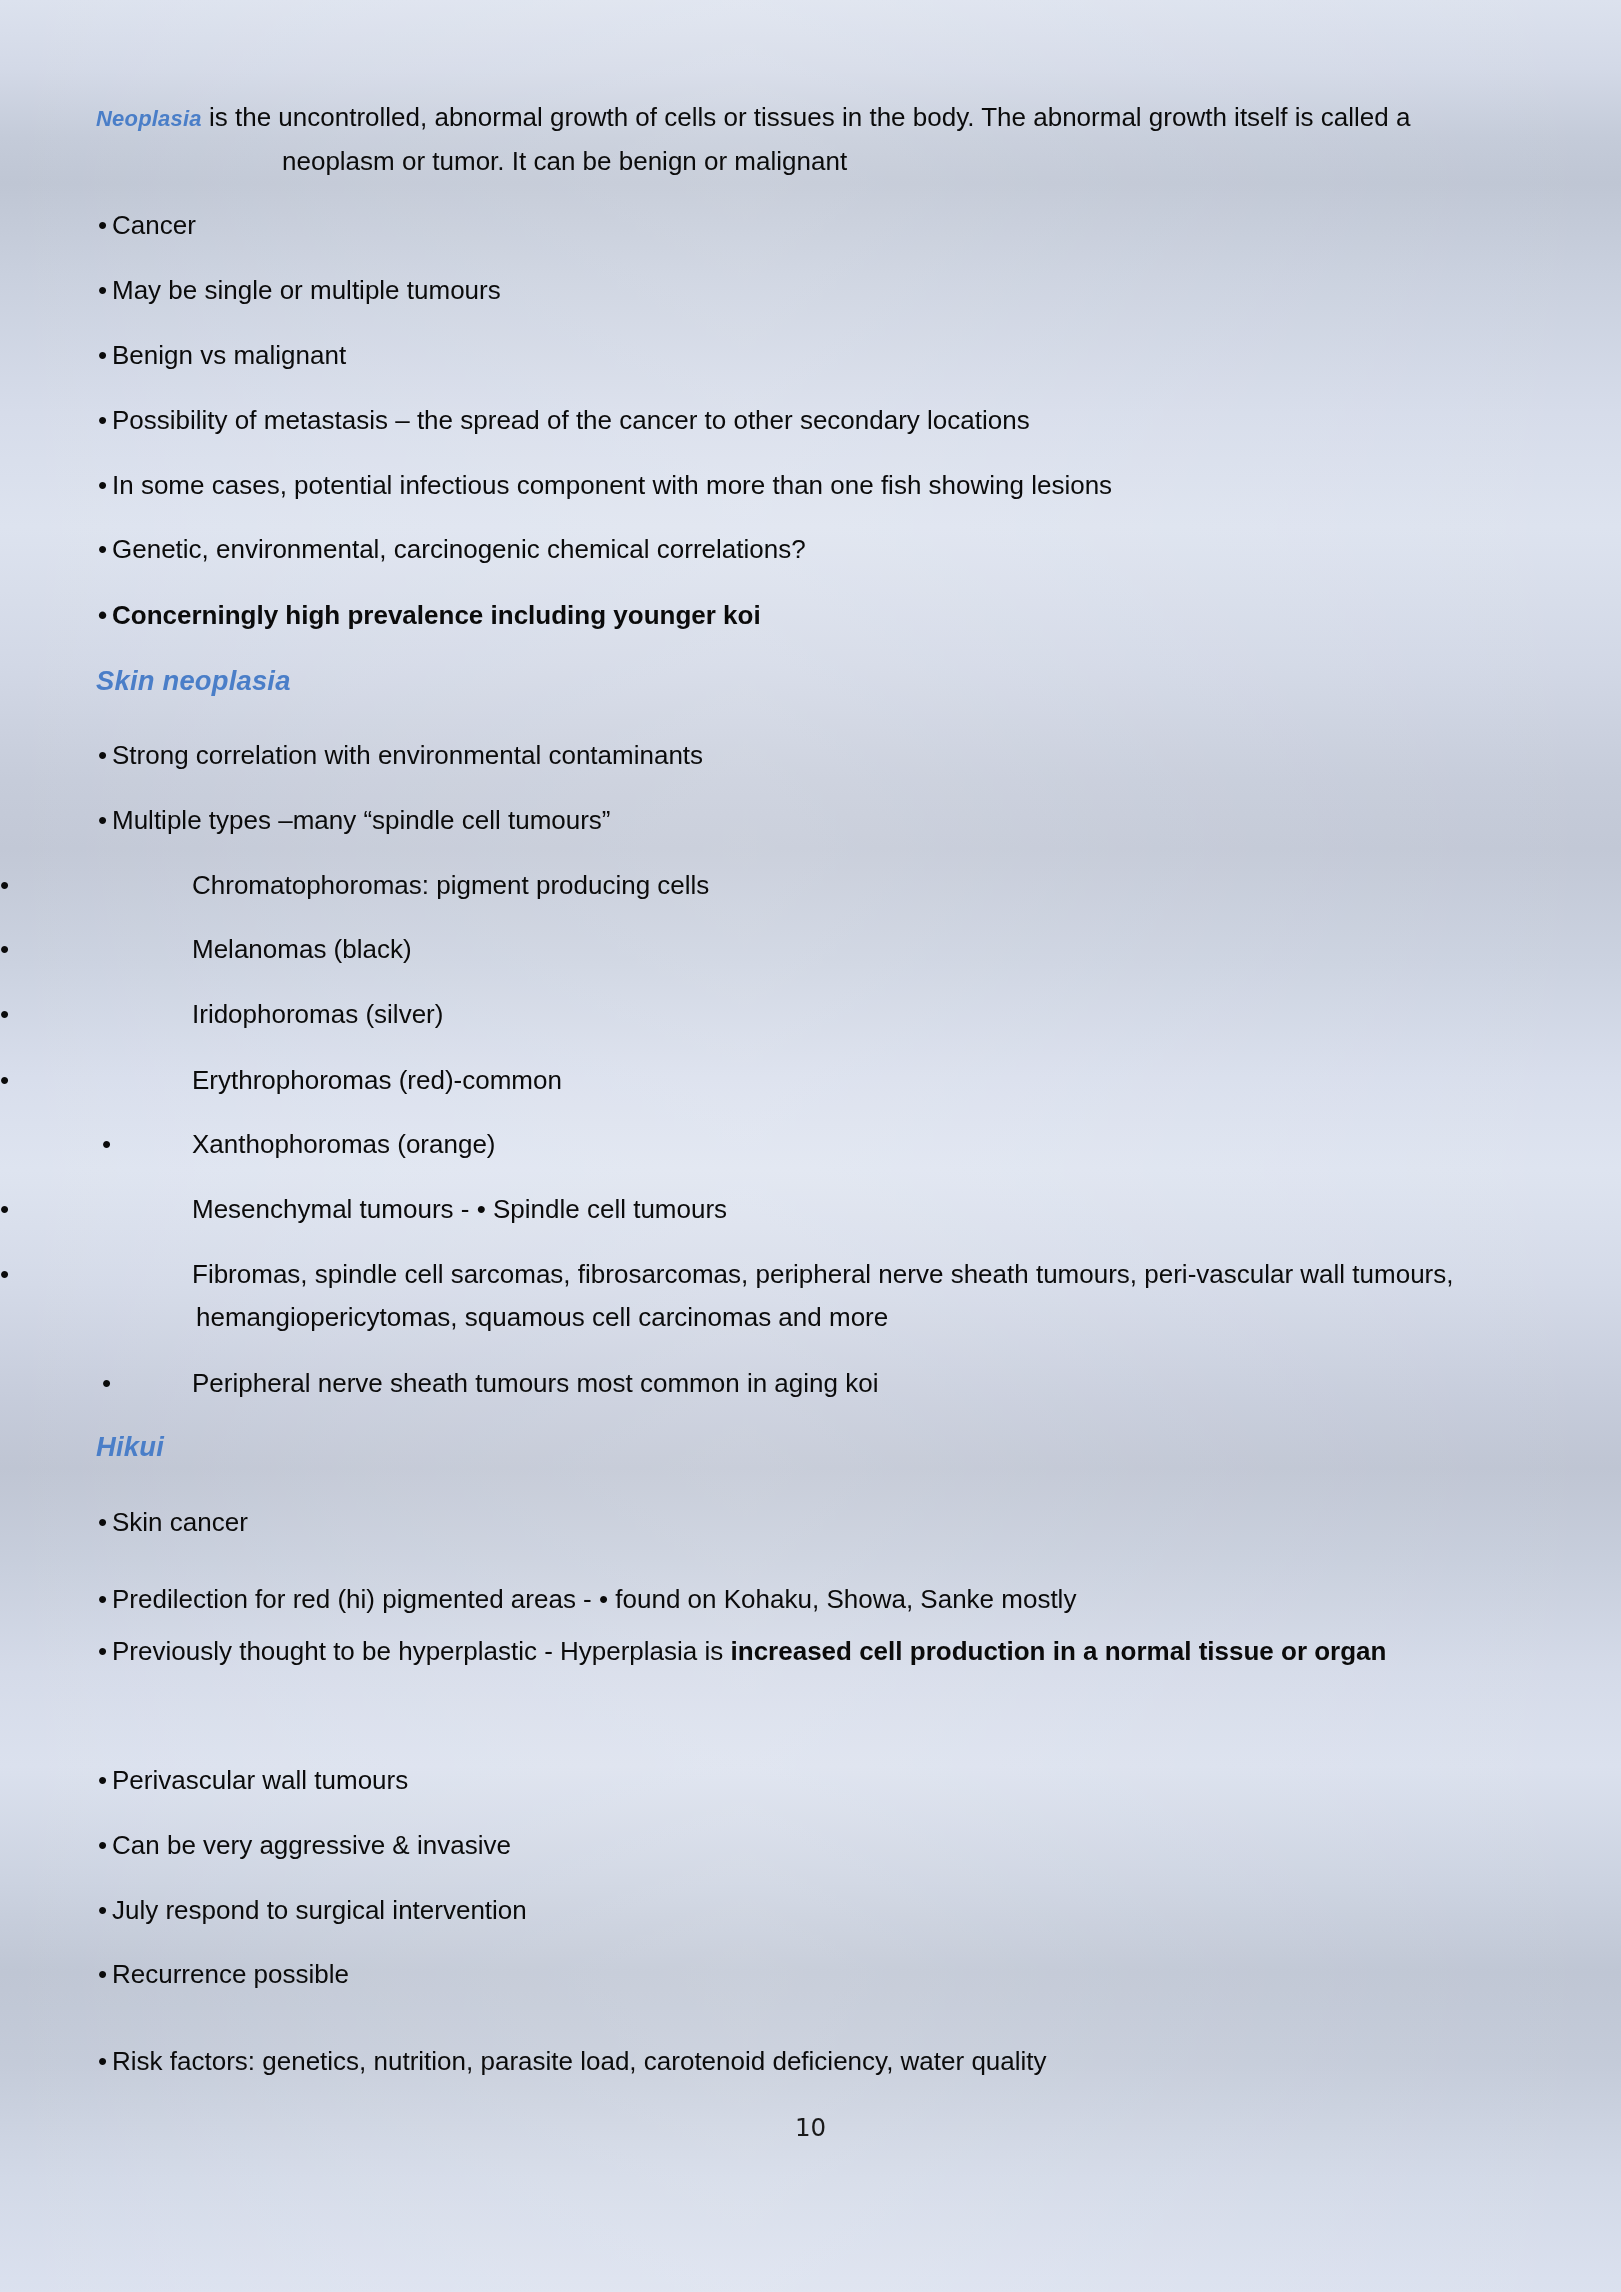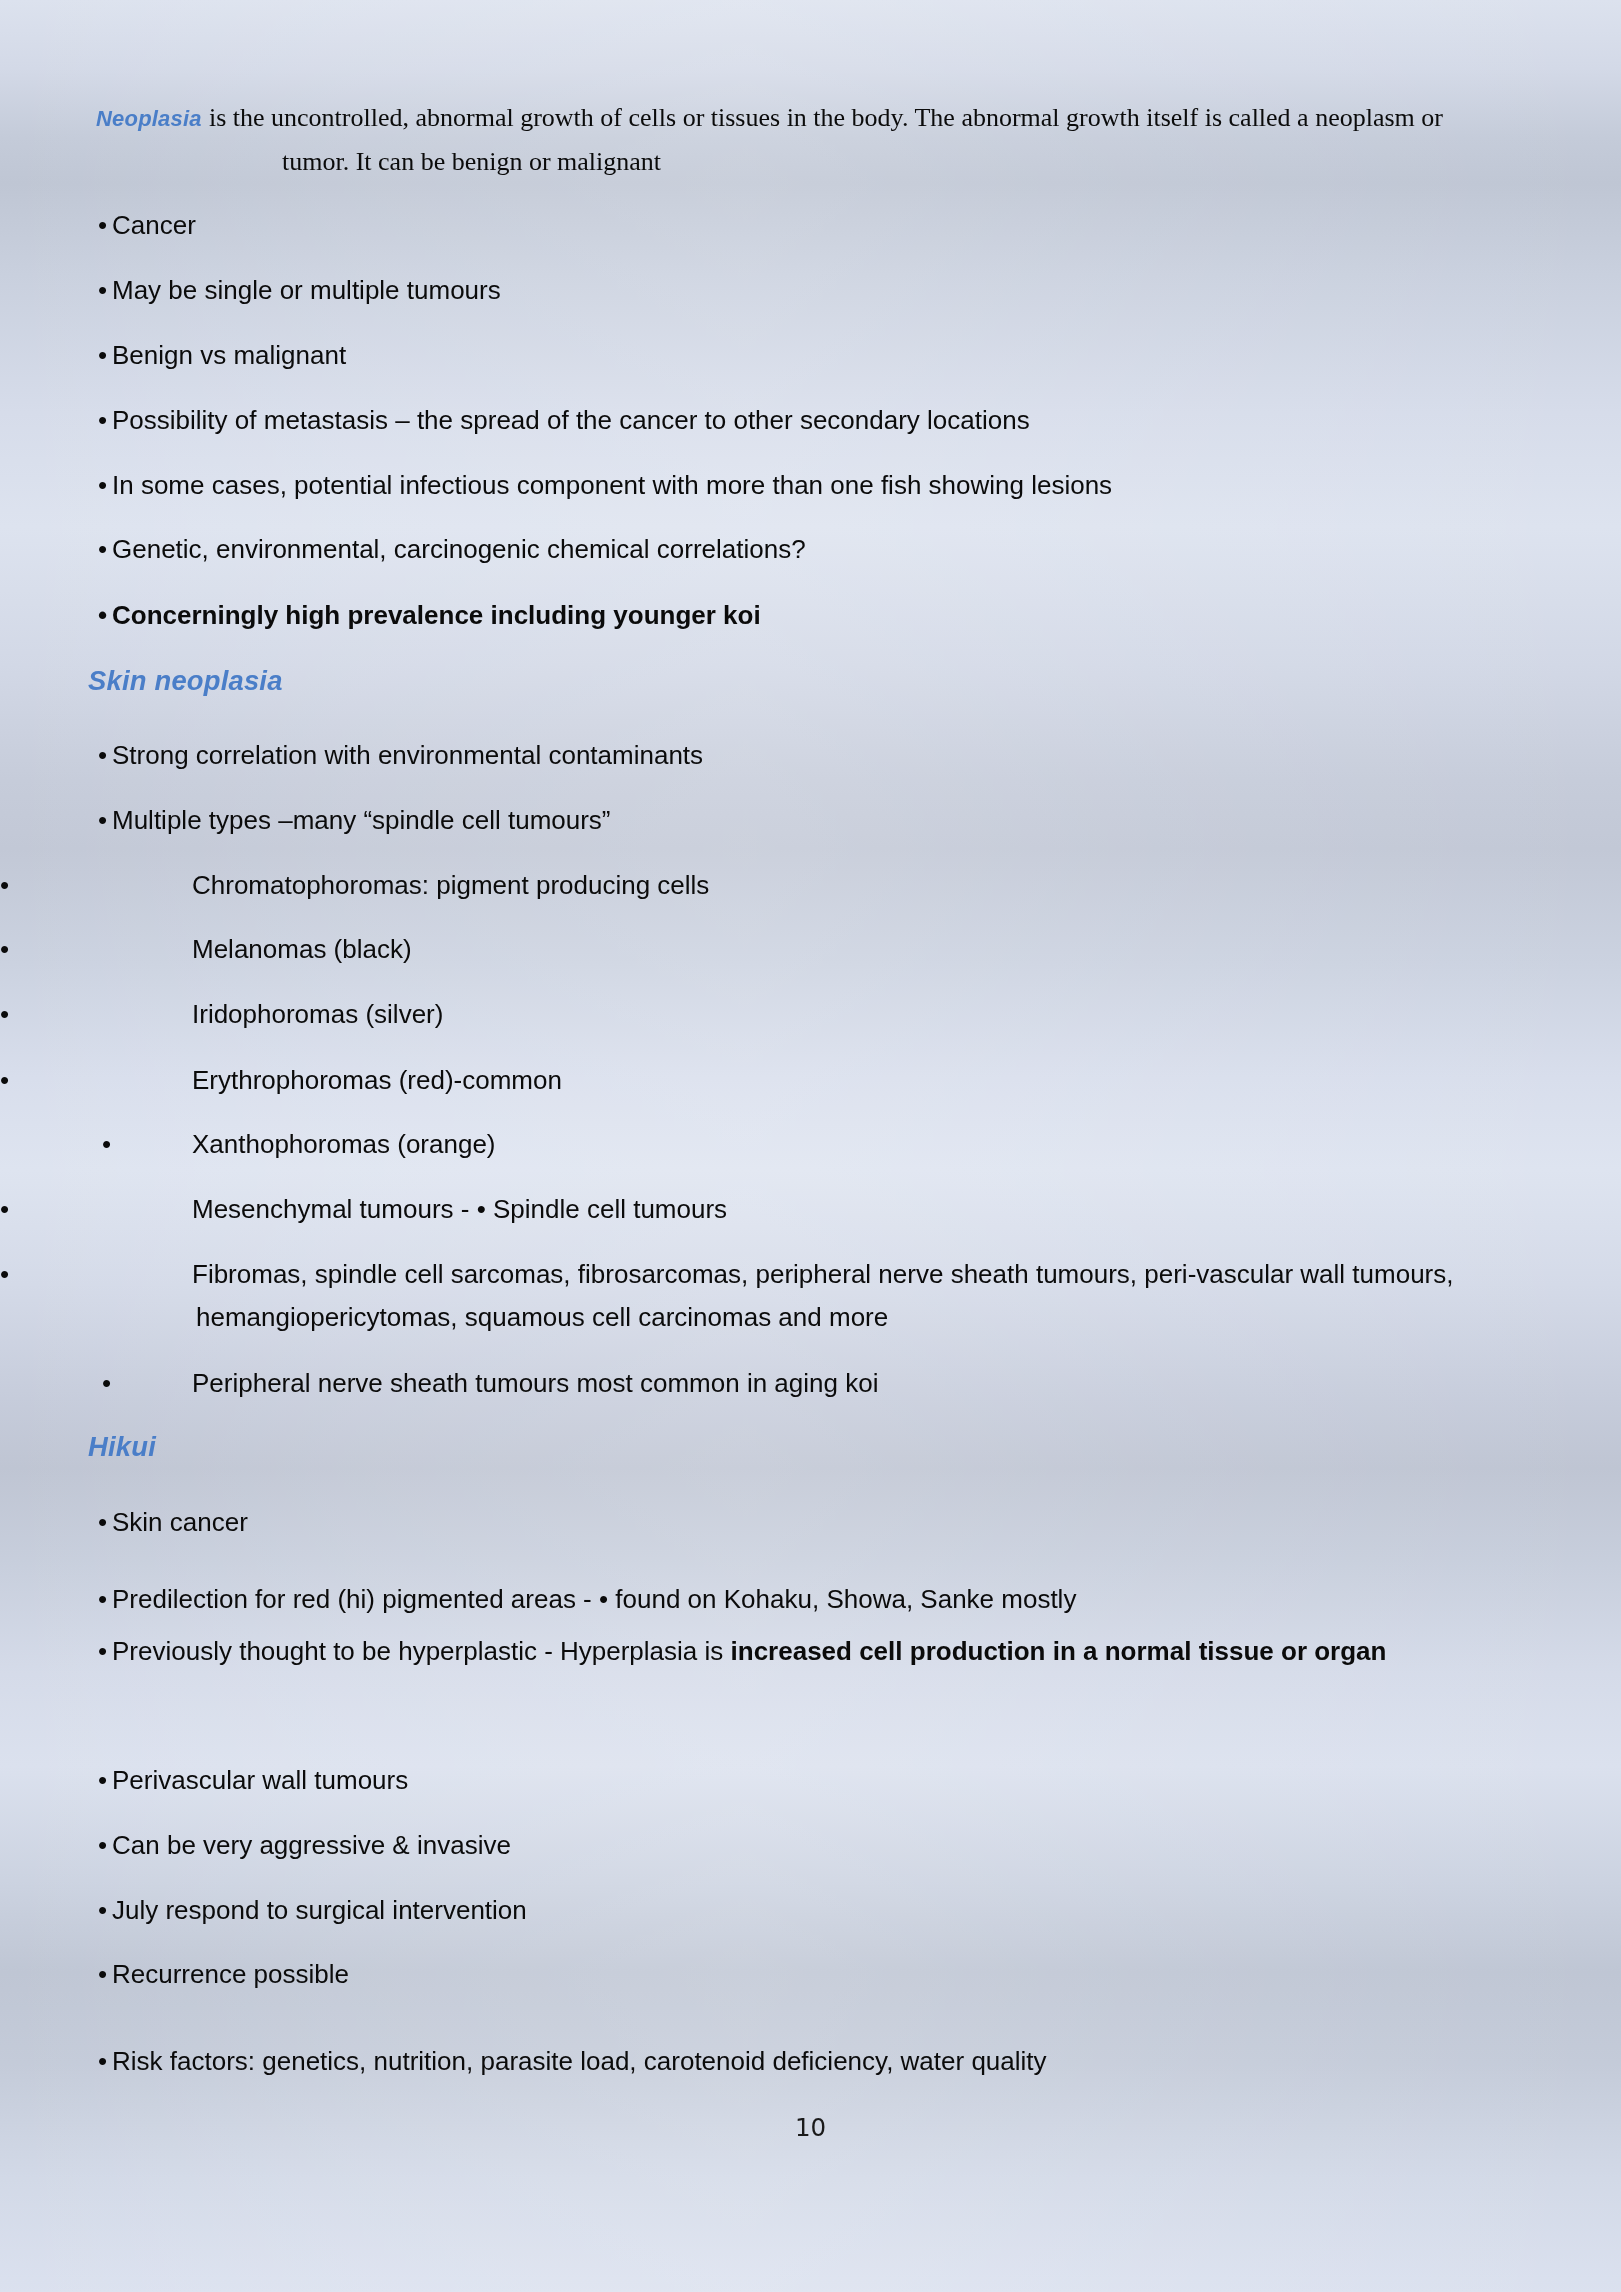--- a/index.html
+++ b/index.html
@@ -81,30 +81,29 @@
   }
   .intro .lead {
     color: #4a7ec8;
     font-weight: bold;
     font-style: italic;
     font-size: 22px;
     letter-spacing: 0.2px;
   }
   .intro .body {
     display: inline;
-    font-family: Liberation Serif, serif;
   }
   .intro-wrap {
     padding-left: 186px;
     text-indent: -186px;
   }
 
   .heading {
     position: absolute;
-    left: 88px;
+    left: 96px;
     color: #4a7ec8;
     font-weight: bold;
     font-style: italic;
     font-size: 27.4px;
     letter-spacing: 0.2px;
     white-space: nowrap;
     text-align: center;
   }
 
   .bullet {

